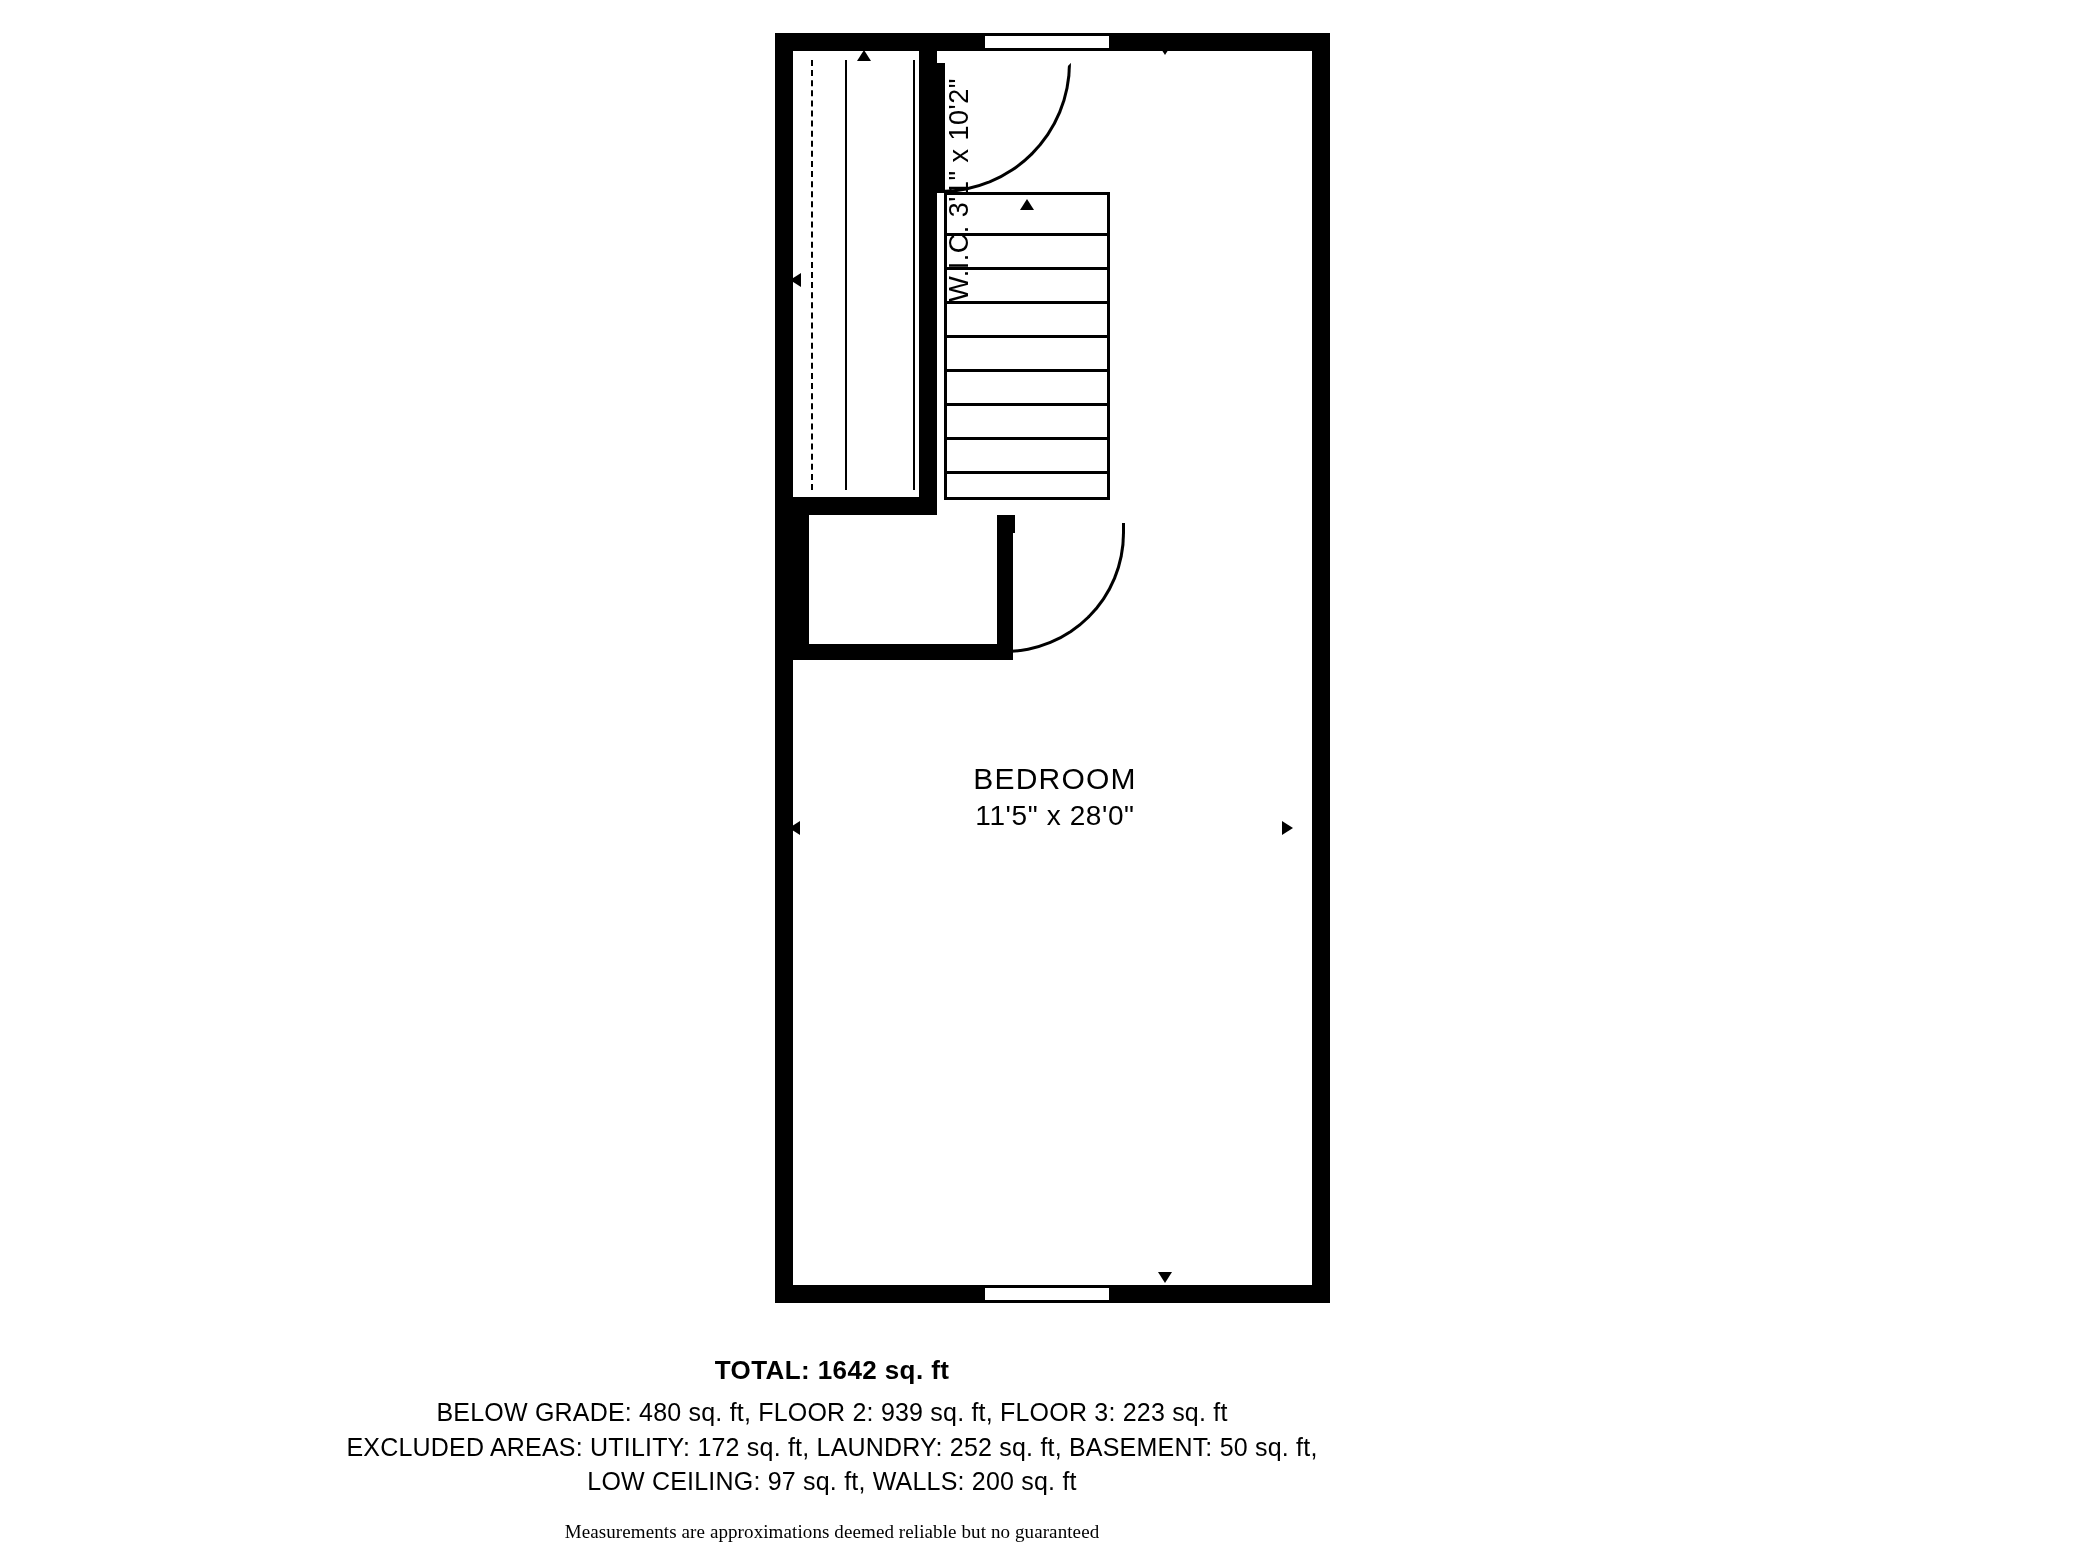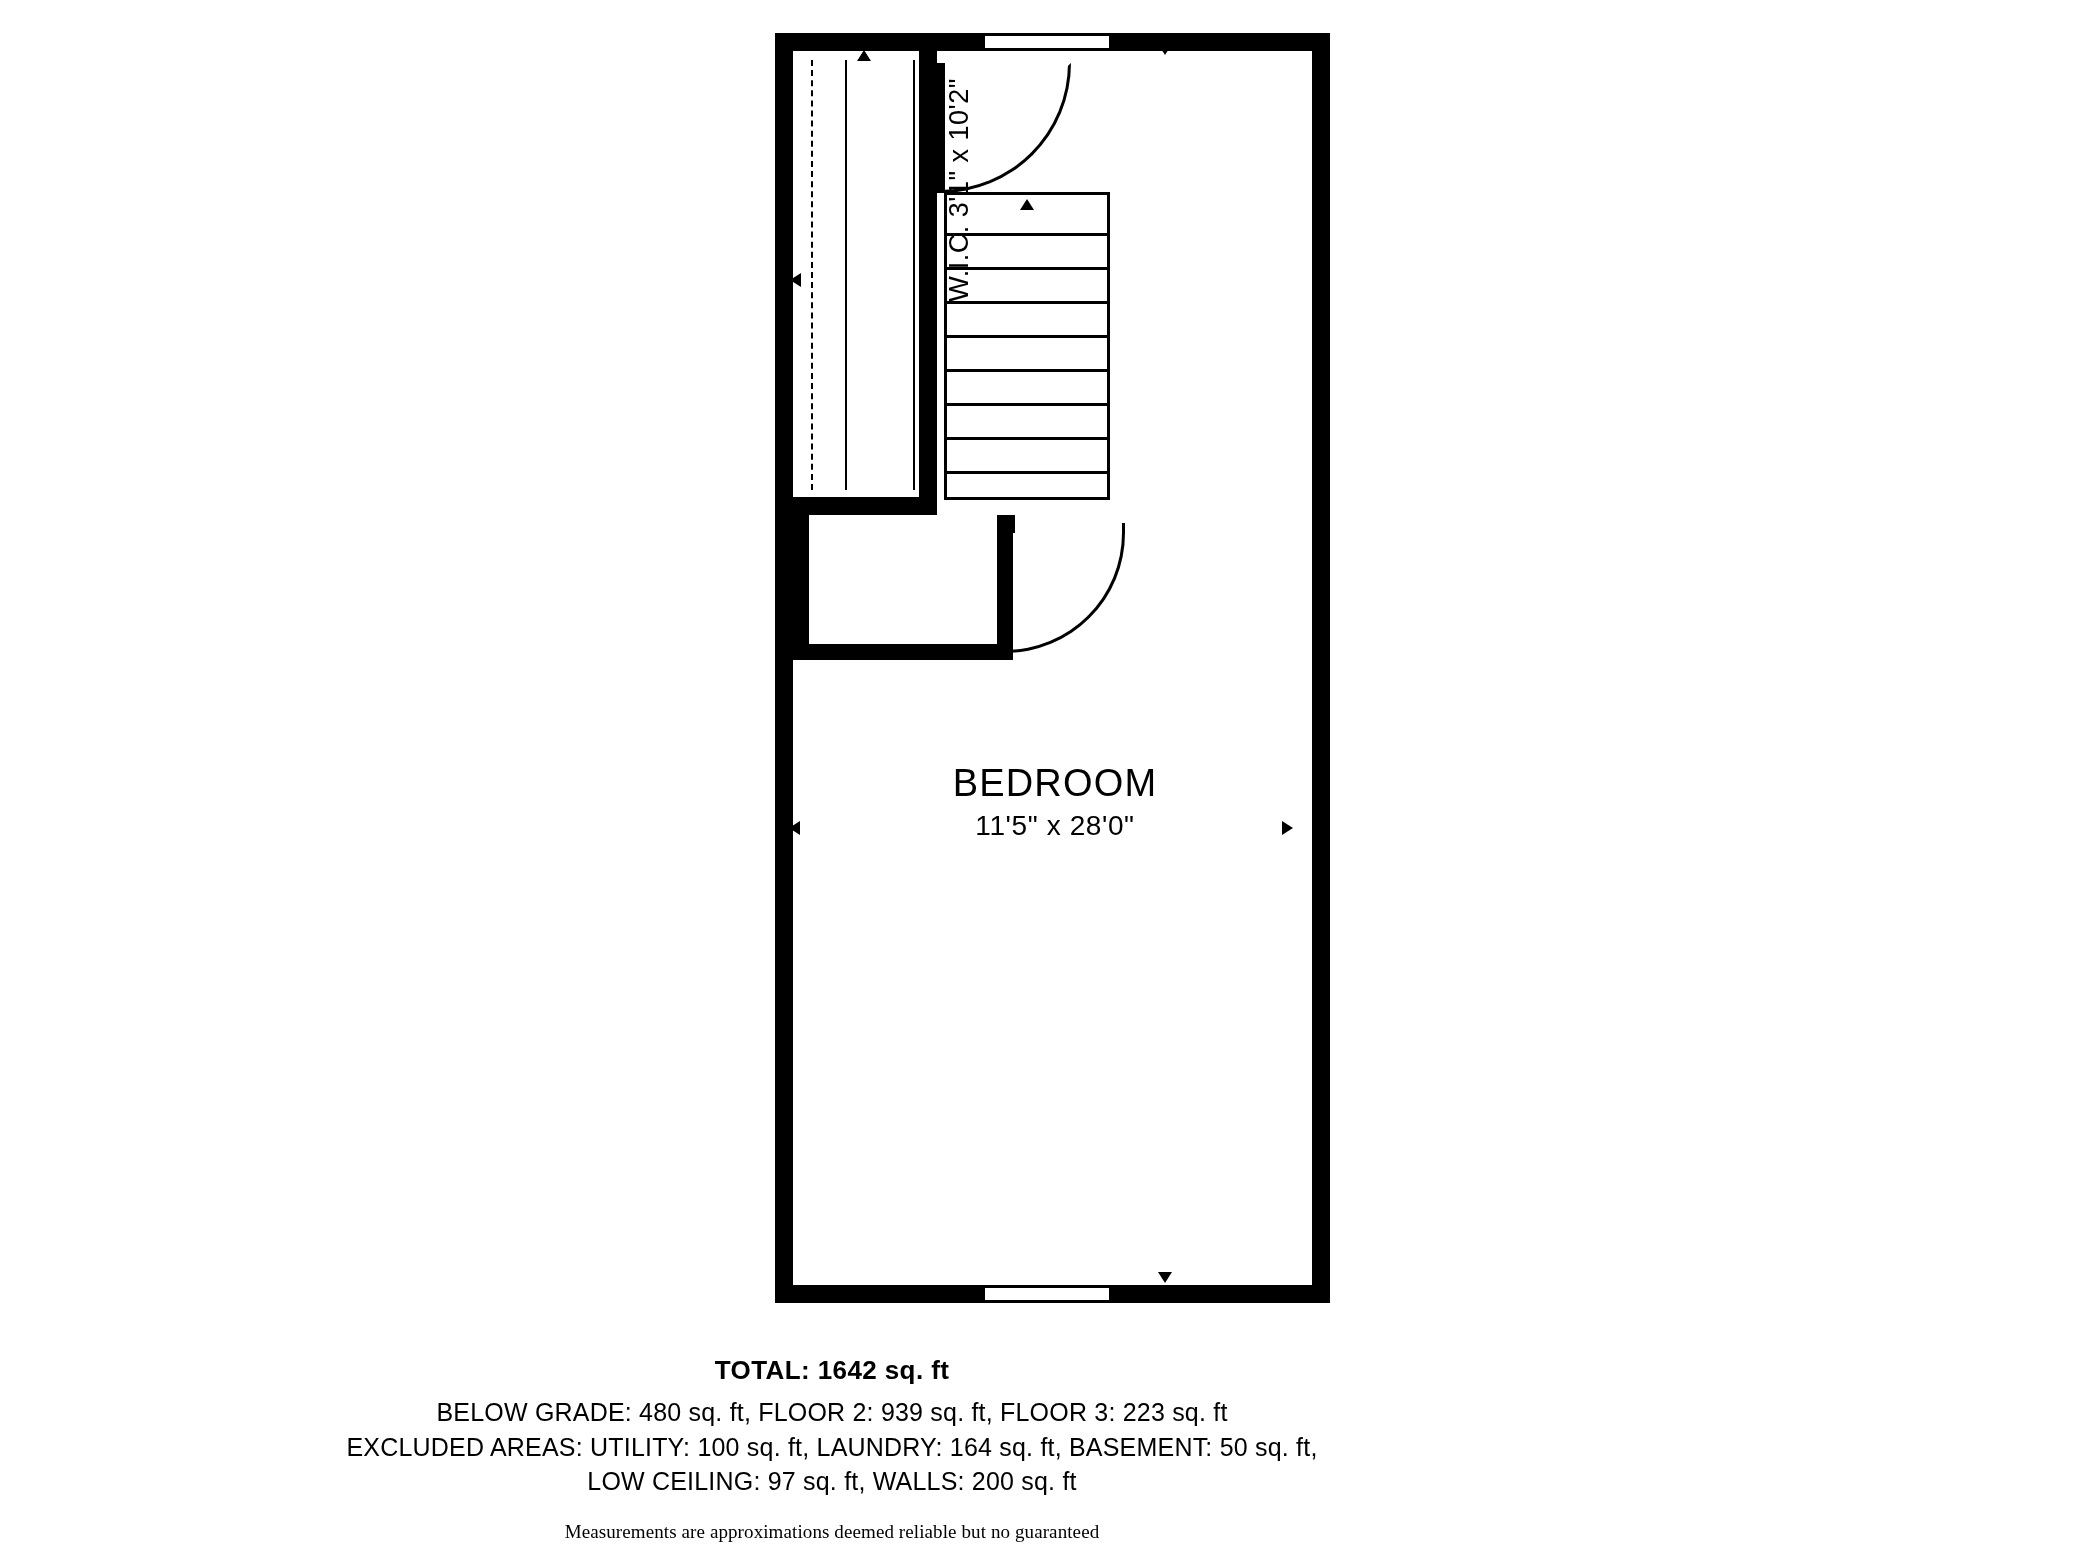--- a/index.html
+++ b/index.html
@@ -228,21 +228,21 @@
     border-left: 11px solid #000000;
   }
 
   
   .room-label {
     position: absolute;
     text-align: center;
     color: #000000;
   }
   .room-name {
-    font-size: 38px;
+    font-size: 30px;
     letter-spacing: 1.2px;
     line-height: 1.25;
     white-space: nowrap;
   }
   .room-dims {
     font-size: 28px;
     letter-spacing: 0.6px;
     line-height: 1.3;
     white-space: nowrap;
   }
@@ -356,18 +356,18 @@
     <div class="wic-label">
       <span class="room-name wic-name-line" style="display: inline;">W.I.C.   </span>
       <span class="room-dims" style="display: inline;">3'1" x 10'2"</span>
     </div>
 
   </div>
 
   <div class="summary">
     <div class="total">TOTAL: 1642 sq. ft</div>
     <div class="line">BELOW GRADE: 480 sq. ft, FLOOR 2: 939 sq. ft, FLOOR 3: 223 sq. ft</div>
-    <div class="line">EXCLUDED AREAS: UTILITY: 100 sq. ft, LAUNDRY: 164 sq. ft, BASEMENT: 50 sq. ft,</div>
+    <div class="line">EXCLUDED AREAS: UTILITY: 172 sq. ft, LAUNDRY: 252 sq. ft, BASEMENT: 50 sq. ft,</div>
     <div class="line">LOW CEILING: 97 sq. ft, WALLS: 200 sq. ft</div>
     <div class="disclaimer">Measurements are approximations deemed reliable but no guaranteed</div>
   </div>
 
 </div>
 
 </body></html>

